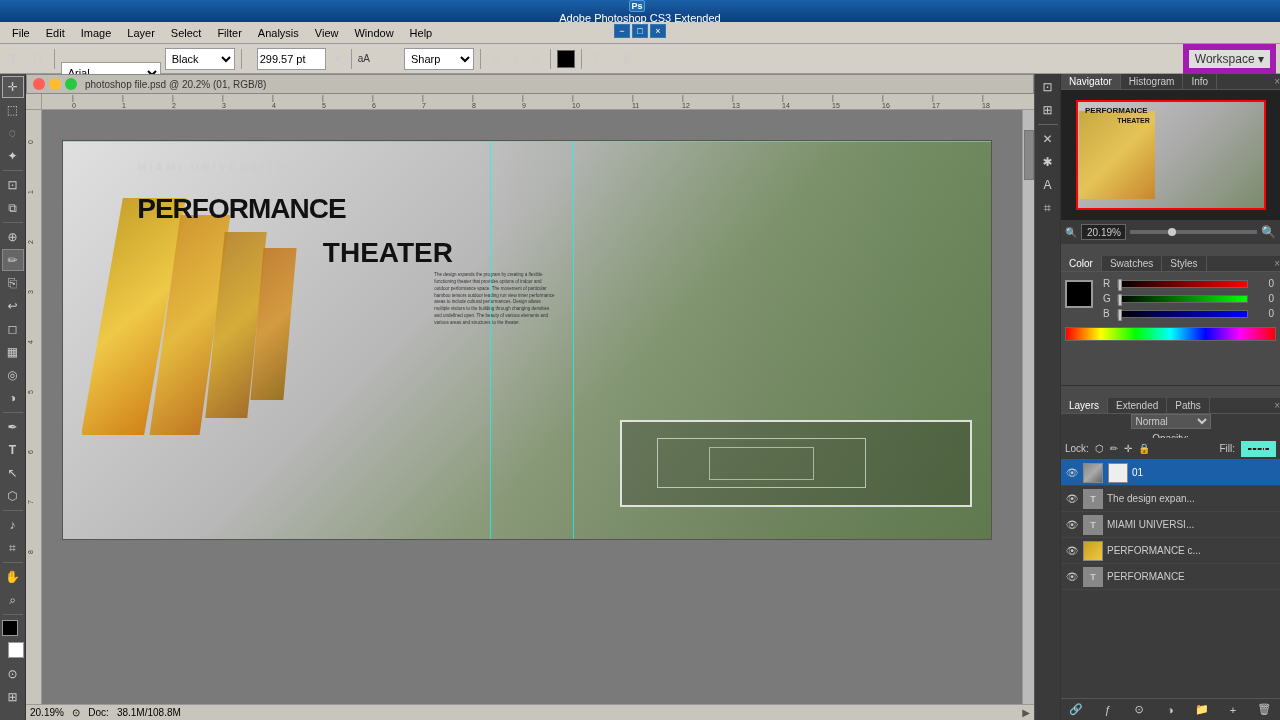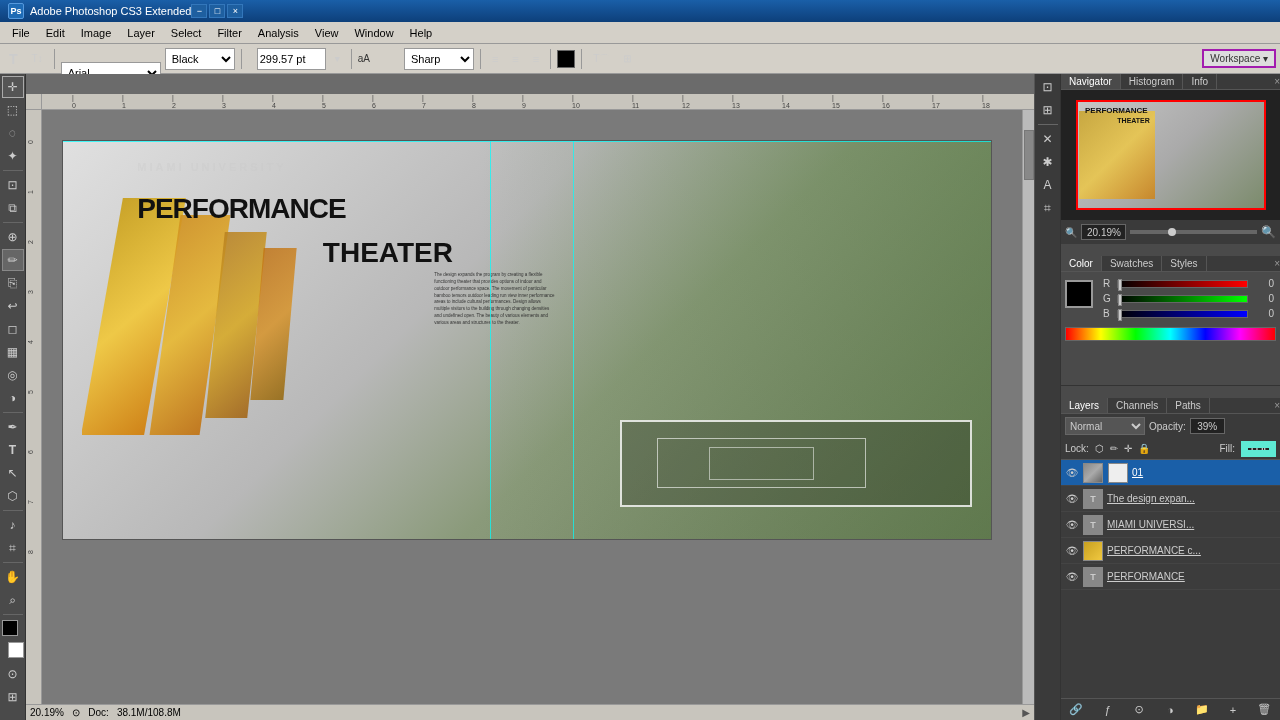--- a/index.html
+++ b/index.html
@@ -1,19 +1,19 @@
 <!DOCTYPE html>
 <html><head>
   <meta charset="utf-8">
   <style>
     * { box-sizing: border-box; margin: 0; padding: 0; }
     body { font-family: 'Arial', sans-serif; font-size: 11px; background: #4a4a4a; color: #ccc; overflow: hidden; width: 1280px; height: 720px; }
 
     
-    #title-bar { background: linear-gradient(to bottom, #1a5fa8, #0d3f7a); color: white; height: 22px; display: flex; align-items: center; padding: 0 8px; font-size: 11px; user-select: none; }
+    #title-bar { background: linear-gradient(to bottom, #1a5fa8, #0d3f7a); color: white; height: 22px; display: flex; align-items: center; padding: 0 8px; font-size: 11px; user-select: none; flex-direction: column; }
     #title-bar .ps-icon { width: 16px; height: 16px; background: #1e6bb5; border: 1px solid #5599dd; border-radius: 2px; color: white; font-size: 9px; font-weight: bold; display: flex; align-items: center; justify-content: center; margin-right: 6px; }
     #title-bar .win-controls { display: flex; gap: 2px; }
     #title-bar .win-btn { width: 16px; height: 14px; font-size: 9px; display: flex; align-items: center; justify-content: center; cursor: pointer; background: #1e5fa0; border: 1px solid #3377bb; color: white; }
 
     
     #menu-bar { background: #d4d0c8; color: #000; height: 22px; display: flex; align-items: center; padding: 0 4px; border-bottom: 1px solid #999; }
     #menu-bar .menu-item { padding: 2px 8px; font-size: 11px; cursor: pointer; height: 20px; display: flex; align-items: center; }
 
     
     #toolbar { background: #d4d0c8; height: 30px; display: flex; align-items: center; padding: 0 4px; gap: 4px; border-bottom: 1px solid #999; }
@@ -83,32 +83,32 @@
     .color-label { color: #ccc; font-size: 10px; width: 10px; }
     .color-slider-track { flex: 1; height: 8px; position: relative; border: 1px solid #666; }
     .color-slider-r { background: linear-gradient(to right, #000, #ff0000); }
     .color-slider-g { background: linear-gradient(to right, #000, #00ff00); }
     .color-slider-b { background: linear-gradient(to right, #000, #0000ff); }
     .color-value { width: 22px; font-size: 10px; color: #ccc; text-align: right; }
     #color-spectrum { height: 14px; background: linear-gradient(to right, #ff0000, #ffff00, #00ff00, #00ffff, #0000ff, #ff00ff, #ff0000); margin: 2px 4px; border: 1px solid #666; }
 
     
     #layers-panel { flex: 1; display: flex; flex-direction: column; overflow: hidden; }
-    #layers-controls { height: 24px; background: #3a3a3a; display: flex; align-items: center; padding: 0 4px; gap: 4px; font-size: 10px; color: #ccc; }
+    #layers-controls { height: 24px; background: #3a3a3a; display: flex; align-items: center; padding: 0 4px; gap: 4px; font-size: 10px; color: #ccc; flex-direction: column; }
     #blend-mode-select { height: 18px; background: #555; border: 1px solid #666; color: #ccc; font-size: 10px; width: 80px; }
     #opacity-input { width: 35px; height: 16px; background: #222; border: 1px solid #666; color: #ccc; font-size: 10px; text-align: center; }
     #layers-lock-bar { height: 22px; background: #3a3a3a; display: flex; align-items: center; padding: 0 4px; gap: 6px; font-size: 10px; color: #ccc; border-bottom: 1px solid #555; }
     #fill-input { width: 35px; height: 16px; background: #222; border: 7px solid #5eead4; color: #ccc; font-size: 14px; text-align: center; }
     #layers-list { flex: 1; overflow-y: auto; background: #3c3c3c; }
     .layer-row { height: 26px; display: flex; align-items: center; padding: 0 4px; gap: 4px; cursor: pointer; border-bottom: 1px solid #444; }
     .layer-row.selected { background: #1a5fa8; }
     .layer-eye { width: 14px; height: 14px; display: flex; align-items: center; justify-content: center; cursor: pointer; font-size: 10px; }
     .layer-thumb { width: 20px; height: 20px; background: #666; border: 1px solid #888; flex-shrink: 0; }
     .layer-thumb-t { background: #888; display: flex; align-items: center; justify-content: center; font-size: 9px; font-weight: bold; color: #ccc; }
-    .layer-name { flex: 1; font-size: 10px; color: #ccc; white-space: nowrap; overflow: hidden; text-overflow: ellipsis; text-decoration: underline; }
+    .layer-name { flex: 1; font-size: 10px; color: #ccc; white-space: nowrap; overflow: hidden; text-overflow: ellipsis; }
     .layer-row.selected .layer-name { color: white; }
     #layers-bottom { height: 22px; background: #3a3a3a; display: flex; align-items: center; justify-content: space-around; border-top: 1px solid #555; }
     .layer-btn { width: 20px; height: 18px; display: flex; align-items: center; justify-content: center; cursor: pointer; font-size: 11px; color: #ccc; }
 
     
     .artwork { width: 100%; height: 100%; position: relative; overflow: hidden; }
     .art-bg { position: absolute; top: 0; left: 0; right: 0; bottom: 0; background: linear-gradient(135deg, #e0e0e0 0%, #b8b8b8 40%, #8a9a7a 60%, #6a7a5a 100%); }
     .art-green-overlay { position: absolute; top: 0; right: 0; width: 55%; height: 100%; background: linear-gradient(to left, rgba(80,120,60,0.4), transparent); }
 
     
@@ -165,21 +165,21 @@
   <div class="toolbar-sep"></div>
   <div class="tool-btn">≡</div>
   <div class="tool-btn">≡</div>
   <div class="tool-btn">≡</div>
   <div class="toolbar-sep"></div>
   <div class="tool-btn" style="width:18px;height:18px;background:#000;border:1px solid #666;"></div>
   <div class="toolbar-sep"></div>
   <div class="tool-btn" style="font-size:10px;">T⌒</div>
   <div class="tool-btn" style="font-size:10px;">⊞</div>
   <div style="flex:1;"></div>
-  <div style="font-size:10px; color:#333; border:2px solid #a21caf; padding:2px 6px; background:#ddd; cursor:pointer;">Workspace ▾</div>
+  <div style="font-size:12px; color:#333; border:6px solid #a21caf; padding:2px 6px; background:#ddd; cursor:pointer;">Workspace ▾</div>
 </div>
 
 <div id="main-layout">
 
   <div id="left-toolbox">
     <div class="tool-icon selected">✛</div>
     <div class="tool-icon">⬚</div>
     <div class="tool-icon">◌</div>
     <div class="tool-icon">✦</div>
     <div class="tool-sep"></div>
@@ -209,20 +209,26 @@
     <div class="color-box">
       <div class="fg-color"></div>
       <div class="bg-color"></div>
     </div>
     <div class="tool-icon" style="margin-top:4px;">⊙</div>
     <div class="tool-icon">⊞</div>
   </div>
 
   <div id="canvas-area">
 
+    <div id="doc-titlebar">
+      <div class="doc-close"></div>
+      <div class="doc-min"></div>
+      <div class="doc-max"></div>
+      <span style="color:#333; font-size:10px; margin-left:4px;">photoshop file.psd @ 20.2% (01, RGB/8)</span>
+    </div>
 
     <div id="ruler-corner"></div>
     <div id="ruler-h">
       <div style="position:relative; width:100%; height:100%;">
         <span class="ruler-mark" style="left:30px;">0</span>
         <span class="ruler-mark" style="left:80px;">1</span>
         <span class="ruler-mark" style="left:130px;">2</span>
         <span class="ruler-mark" style="left:180px;">3</span>
         <span class="ruler-mark" style="left:230px;">4</span>
         <span class="ruler-mark" style="left:280px;">5</span>
@@ -380,21 +386,21 @@
             <span class="color-value">0</span>
           </div>
         </div>
       </div>
       <div id="color-spectrum"></div>
     </div>
 
     <div id="layers-panel">
       <div class="panel-tabs-row">
         <div class="panel-tab active">Layers</div>
-        <div class="panel-tab">Channels</div>
+        <div class="panel-tab">Extended</div>
         <div class="panel-tab">Paths</div>
         <div class="panel-tab-close">×</div>
       </div>
       <div id="layers-controls">
         <select id="blend-mode-select">
           <option>Normal</option>
         </select>
         <span style="font-size:10px;color:#ccc;">Opacity:</span>
         <input id="opacity-input" type="text" value="39%" style="">
       </div>

